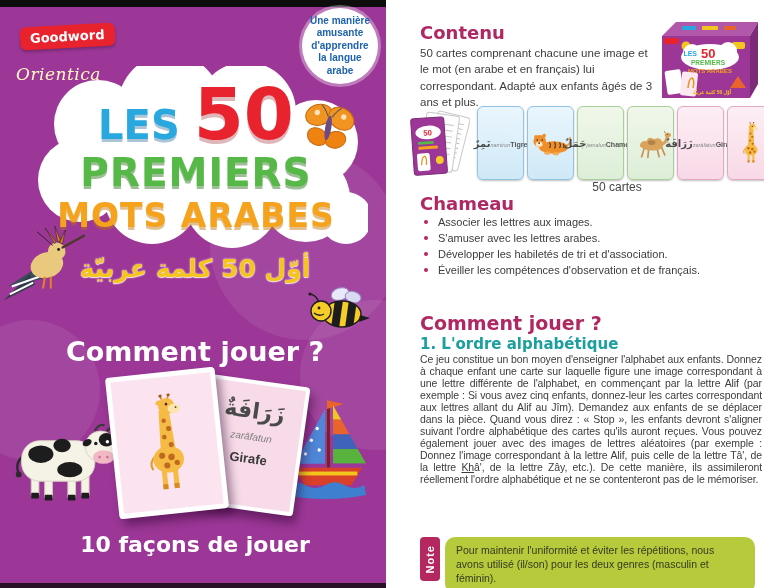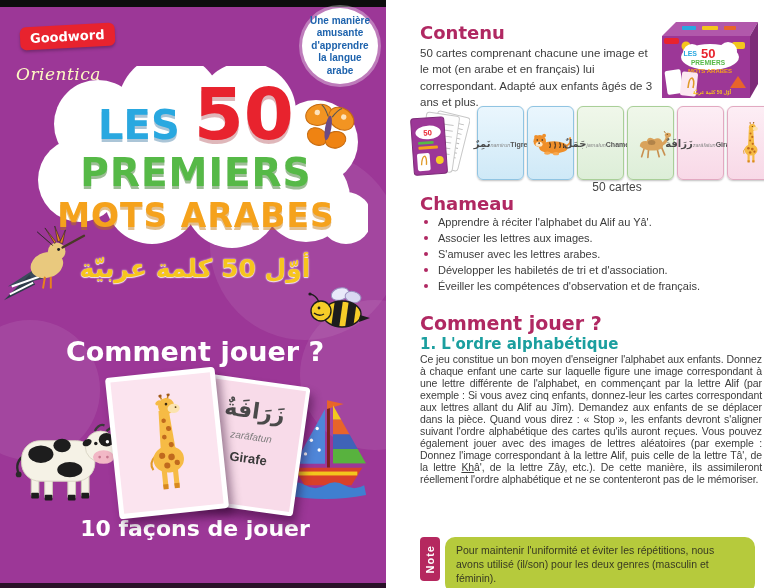--- a/index.html
+++ b/index.html
@@ -35,21 +35,21 @@
   .bird  { position:absolute; left:0; top:226px; width:86px; height:82px; }
   .bee   { position:absolute; left:300px; top:284px; width:72px; height:50px; }
   .cow   { position:absolute; left:10px; top:412px; width:108px; height:96px; }
   .boat  { position:absolute; left:282px; top:394px; width:90px; height:114px; }
 
   .arabic-subtitle { position:absolute; left:78px; top:254px; width:234px; text-align:center; font-size:25px;
                      font-weight:bold; color:#f6c51d; direction:rtl; font-family:"DejaVu Sans", sans-serif;
                      text-shadow:0 0 2px #fff, 0 1px 1px rgba(255,255,255,.8); }
   .cover-question { position:absolute; left:38px; top:336px; width:314px; text-align:center; color:#fff;
                     font-weight:bold; font-size:27px; font-family:"DejaVu Sans", sans-serif; }
-  .cover-footer { position:absolute; left:38px; top:516px; width:314px; text-align:center; color:#fff;
+  .cover-footer { position:absolute; left:38px; top:532px; width:314px; text-align:center; color:#fff;
                   font-weight:bold; font-size:22px; font-family:"DejaVu Sans", sans-serif; }
 
   .card-front { position:absolute; left:112px; top:372px; width:100px; height:132px; background:#fbe4ef;
                 border:5px solid #fff; border-radius:4px; transform:rotate(-6deg); z-index:2;
                 box-shadow:4px 7px 10px rgba(40,0,40,.45); display:flex; align-items:center; justify-content:center; }
   .card-back { position:absolute; left:198px; top:380px; width:96px; height:122px; background:#f8dbe9;
                border:4px solid #fff; border-radius:4px; transform:rotate(8deg); z-index:1;
                box-shadow:4px 7px 10px rgba(40,0,40,.45); text-align:center; }
   .card-back .ar { display:block; margin-top:14px; font-size:22px; font-weight:bold; color:#4a4a4a; direction:rtl;
                    font-family:"DejaVu Sans", sans-serif; }
@@ -446,24 +446,20 @@
         </svg>
       </div>
     </div>
 
     <div class="cards-caption">50 cartes</div>
 
     <div class="objectif-h h-magenta">Chameau</div>
     <div class="bullets">
       <div class="bullet">
           <span class="dot"></span>
-          <span>Apprendre à réciter l'alphabet du Alif au Yâ'.</span>
-        </div>
-      <div class="bullet">
-          <span class="dot"></span>
           <span>Associer les lettres aux images.</span>
         </div>
       <div class="bullet">
           <span class="dot"></span>
           <span>S'amuser avec les lettres arabes.</span>
         </div>
       <div class="bullet">
           <span class="dot"></span>
           <span>Développer les habiletés de tri et d'association.</span>
         </div>

